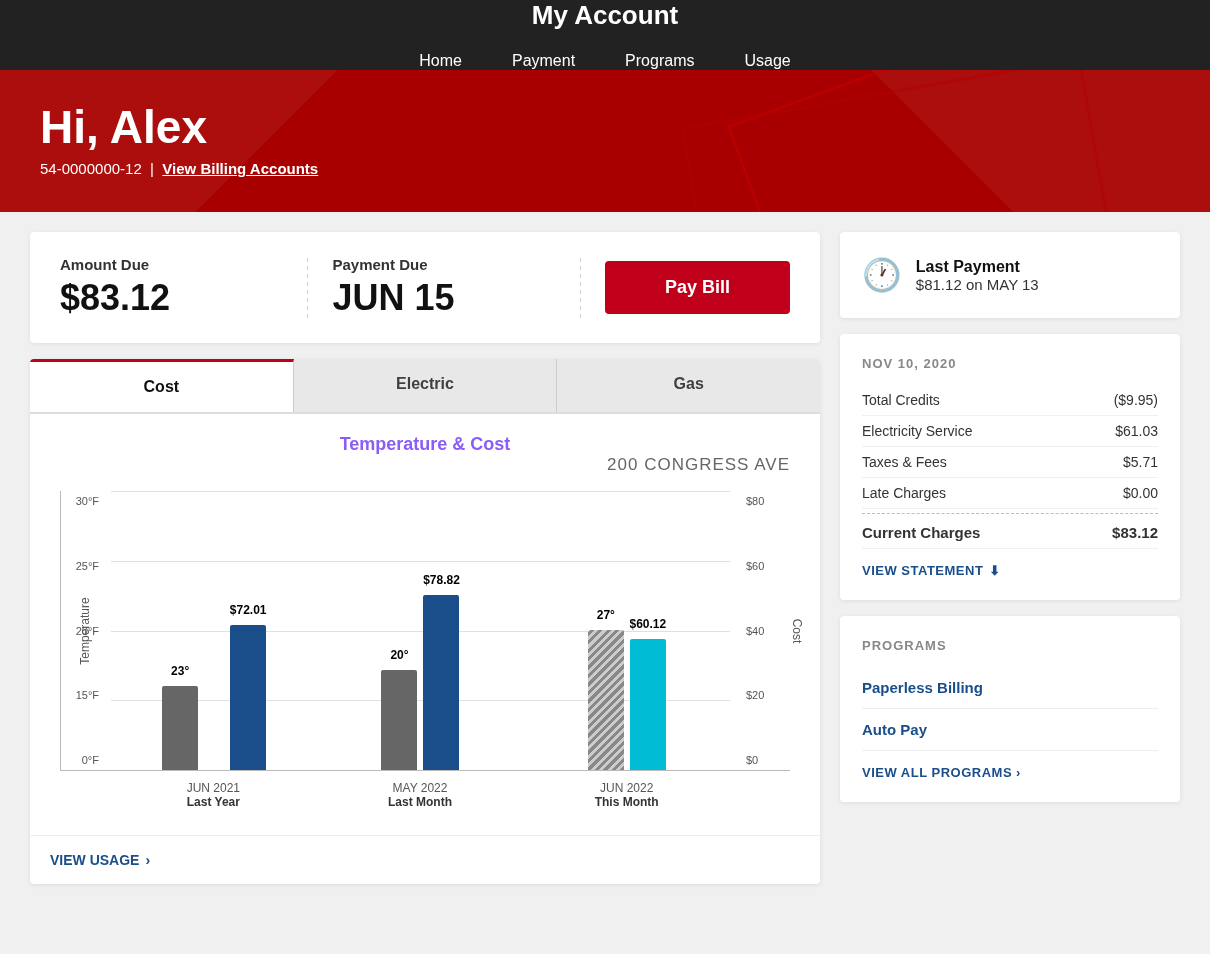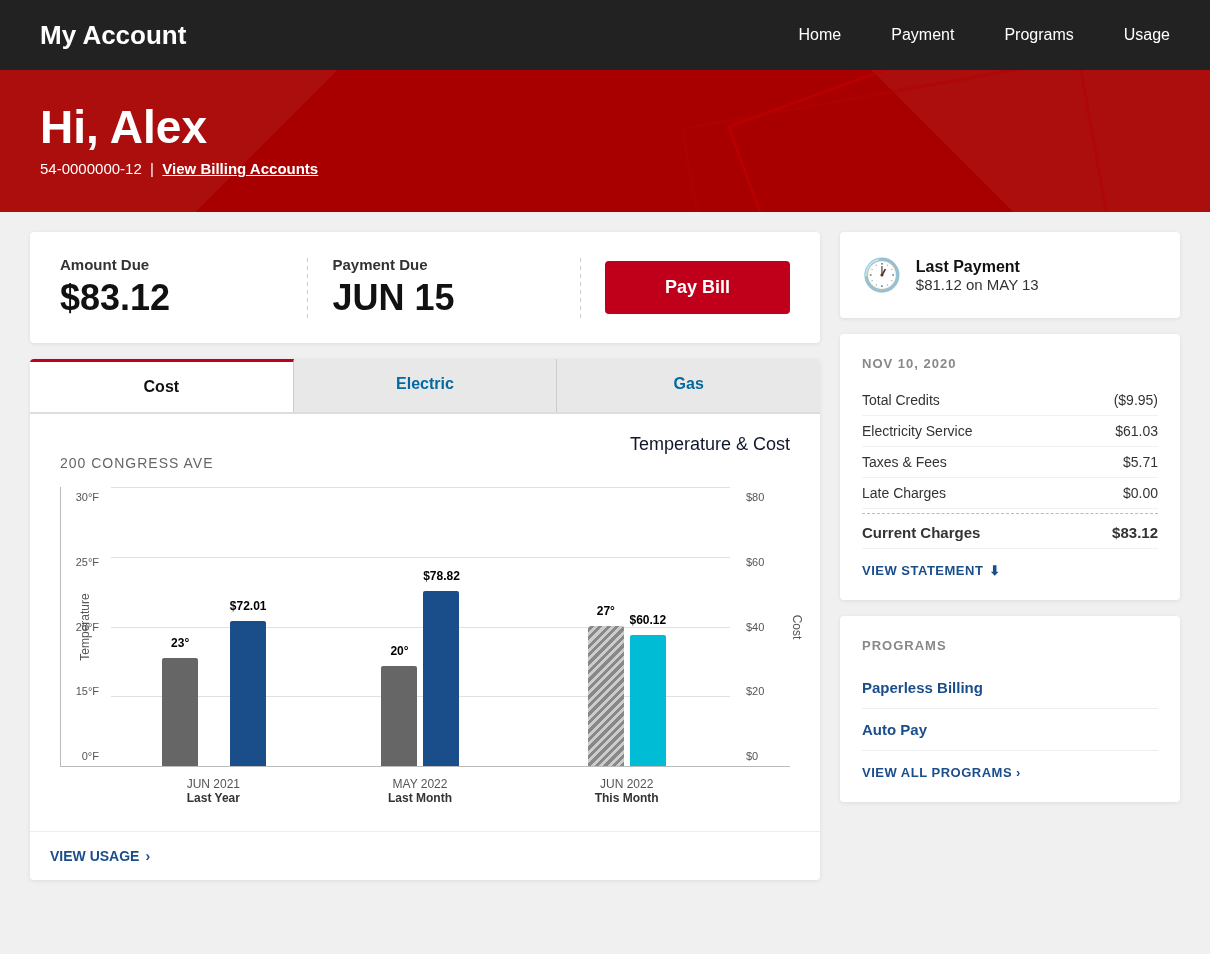--- a/index.html
+++ b/index.html
@@ -7,20 +7,21 @@
 
     
     .header {
       background: #222;
       color: #fff;
       display: flex;
       align-items: center;
       justify-content: space-between;
       padding: 0 40px;
       height: 70px;
+      flex-direction: column;
     }
     .header-title { font-size: 26px; font-weight: bold; }
     .header-nav { display: flex; gap: 50px; }
     .header-nav a { color: #fff; text-decoration: none; font-size: 16px; }
 
     
     .hero {
       background: #a80000;
       background-image:
         linear-gradient(135deg, rgba(255,255,255,0.05) 25%, transparent 25%),
@@ -115,34 +116,34 @@
       box-shadow: 0 1px 4px rgba(0,0,0,0.08);
       overflow: hidden;
     }
     .chart-tabs { display: flex; border-bottom: 2px solid #ddd; }
     .chart-tab {
       flex: 1;
       padding: 16px;
       text-align: center;
       font-size: 16px;
       font-weight: bold;
-      color: #0369a1;
+      color: #404040;
       background: #e8e8e8;
       cursor: pointer;
       border-right: 1px solid #ccc;
     }
     .chart-tab:last-child { border-right: none; }
     .chart-tab.active {
       background: #fff;
       border-top: 3px solid #c0001a;
       color: #111;
     }
     .chart-body { padding: 20px 30px 10px; }
-    .chart-title { text-align: right; font-size: 18px; font-weight: normal; color: #0f172a; }
-    .chart-subtitle { text-align: left; font-size: 14px; color: #666; margin-bottom: 16px; letter-spacing: 1px; }
+    .chart-title { text-align: center; font-size: 18px; font-weight: bold; color: #8b5cf6; }
+    .chart-subtitle { text-align: right; font-size: 17px; color: #666; margin-bottom: 16px; letter-spacing: 1px; }
 
     
     .bar-chart-container {
       display: flex;
       align-items: flex-end;
       height: 280px;
       position: relative;
       padding-left: 50px;
       padding-right: 60px;
       border-left: 1px solid #bbb;
@@ -414,21 +415,21 @@
             <div class="grid-line" style="top: 25%;"></div>
             <div class="grid-line" style="top: 50%;"></div>
             <div class="grid-line" style="top: 75%;"></div>
           </div>
 
           <span class="y-axis-label">Temperature</span>
           <span class="y-right-label">Cost</span>
 
           <div class="bar-group">
             <div class="bar-pair">
-              <div class="bar bar-temp" style="height: 108px;">
+              <div class="bar bar-temp" style="height: 84px;">
                 <span class="bar-label-top">23°</span>
               </div>
               <div class="bar bar-cost" style="height: 145px; margin-left: 26px;">
                 <span class="bar-label-top">$72.01</span>
               </div>
             </div>
           </div>
 
           <div class="bar-group">
             <div class="bar-pair">

